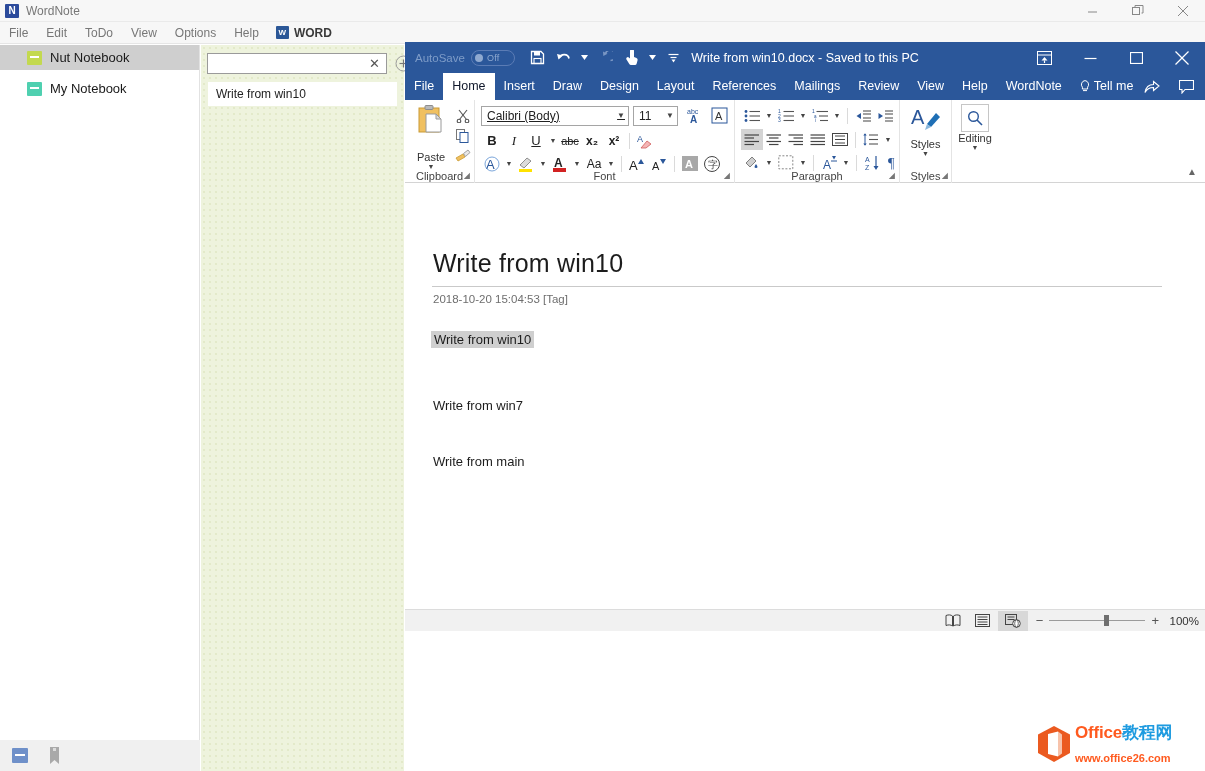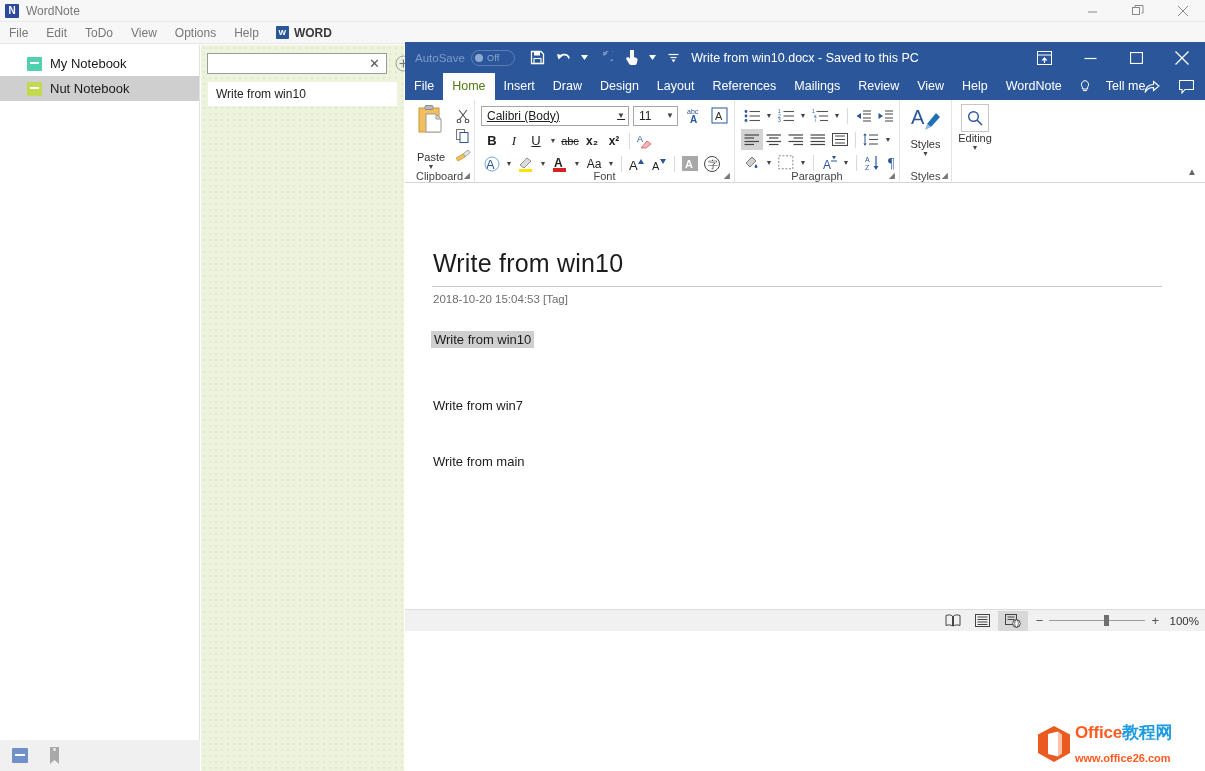--- a/index.html
+++ b/index.html
@@ -123,22 +123,22 @@
   .w-wbtn { width: 46px; height: 31px; display: flex; align-items: center; justify-content: center; }
 
   .w-tabs {
     position: relative; width: 800px; height: 27px; background: #2b579a;
     display: flex; align-items: flex-end;
   }
   .w-tab {
     height: 27px; line-height: 27px; padding: 0 9px; font-size: 12.5px; color: #fff;
     white-space: nowrap;
   }
-  .w-tab.active { background: #ffffff; color: #4d7c0f; }
-  .w-tab.tellme { display: flex; align-items: center; gap: 16px; }
+  .w-tab.active { background: #ffffff; color: #0f172a; }
+  .w-tab.tellme { display: flex; align-items: center; gap: 4px; }
   .w-tabs-right { position: absolute; right: 4px; top: 0; height: 27px; display: flex; align-items: center; gap: 4px; }
   .w-tabs-right .tb { width: 30px; height: 27px; display: flex; align-items: center; justify-content: center; }
 
   .ribbon {
     position: relative; width: 800px; height: 83px; background: #fff;
     border-bottom: 1px solid #d4d4d4; display: flex;
   }
   .rgroup { position: relative; height: 83px; border-right: 1px solid #e4e4e4; }
   .rgroup-label {
     position: absolute; bottom: 1px; left: 0; width: 100%; text-align: center;
@@ -273,27 +273,27 @@
     <div class="wn-menu">View</div>
     <div class="wn-menu">Options</div>
     <div class="wn-menu">Help</div>
     <div class="wn-menu-word">
       <span class="wicon">W</span>
       <span class="wlabel">WORD</span>
     </div>
   </div>
 
   <div class="nb-pane">
+    <div class="nb-item selected">
+      <span class="nb-ico" style="background:#c3d94f"></span>
+      <span>Nut Notebook</span>
+    </div>
     <div class="nb-item" style="margin-top:6px">
       <span class="nb-ico" style="background:#4fd0b0"></span>
       <span>My Notebook</span>
-    </div>
-    <div class="nb-item selected">
-      <span class="nb-ico" style="background:#c3d94f"></span>
-      <span>Nut Notebook</span>
     </div>
   </div>
 
   <div class="nb-footer">
     <div class="nb-fico1"></div>
     <div class="nb-fico2">
       <svg width="13" height="17" viewBox="0 0 13 17">
         <path d="M2,0 H11 L11,17 L6.5,13 L2,17 Z" fill="#a9a9a9"></path>
         <rect x="5" y="1" width="3" height="3" fill="#dcdcdc"></rect>
       </svg>

